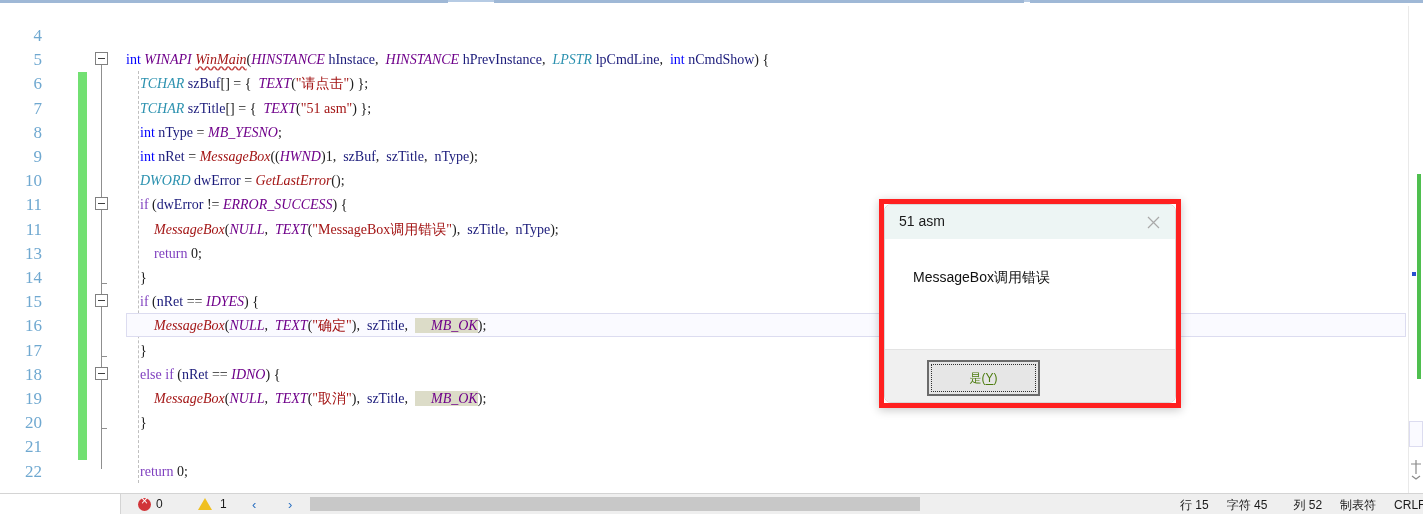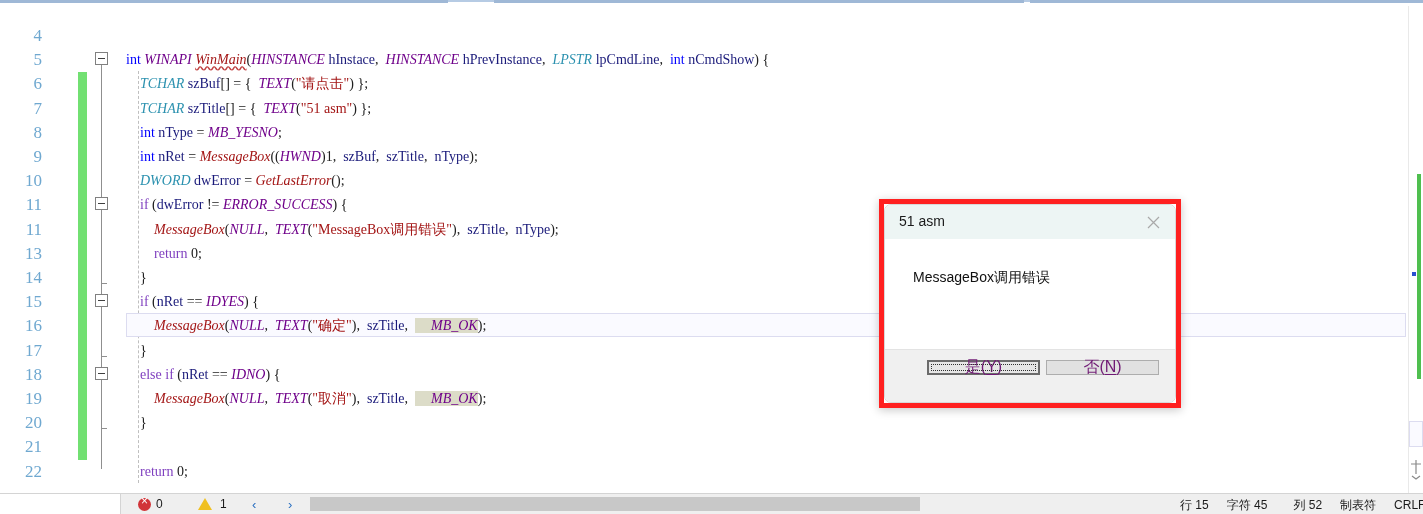--- a/index.html
+++ b/index.html
@@ -72,23 +72,23 @@
              border-bottom:1px solid #e6eeee;}
   .dlg-title-text{position:absolute;left:14px;top:8px;font-size:14px;color:#1a1a1a;
                   font-family:"Liberation Sans", sans-serif;}
   .dlg-close{position:absolute;right:8px;top:5px;width:26px;height:24px;cursor:default;}
   .dlg-close svg{position:absolute;left:6px;top:6px;}
   .dlg-body{position:absolute;left:0;top:34px;right:0;bottom:52px;background:#ffffff;}
   .dlg-msg{position:absolute;left:28px;top:30px;font-size:14px;color:#101010;
            font-family:"Liberation Sans", sans-serif;}
   .dlg-foot{position:absolute;left:0;right:0;bottom:0;height:52px;background:#f0f0f0;
             border-top:1px solid #e3e3e3;}
-  .btn{position:absolute;top:10px;height:15px;background:#e1e1e1;
+  .btn{position:absolute;top:10px;height:36px;background:#e1e1e1;
        border:1px solid #adadad;box-sizing:border-box;
-       font-family:"Liberation Sans", sans-serif;font-size:16px;color:#701a75;
+       font-family:"Liberation Sans", sans-serif;font-size:12px;color:#4d7c0f;
        display:flex;align-items:center;justify-content:center;cursor:default;}
   .btn.default{border:2px solid #6b6b6b;background:#e6e6e6;}
   .btn .focusrect{position:absolute;left:2px;top:2px;right:2px;bottom:2px;
                   border:1px dotted #303030;}
   .btn .lbl u{text-underline-offset:2px;}
 
   
   .rightmargin{position:absolute;right:0;top:6px;width:14px;height:488px;background:#fff;
                border-left:1px solid #e9e9e9;}
   .rm-green{position:absolute;left:8px;width:4px;background:#4fbf4f;}
@@ -186,23 +186,20 @@
         </div>
       </div>
       <div class="dlg-body">
         <div class="dlg-msg">MessageBox调用错误</div>
       </div>
       <div class="dlg-foot">
         <div class="btn default" style="left:42px;width:113px;">
           <span class="focusrect"></span>
           <span class="lbl"><span>是(</span><u>Y</u><span>)</span></span>
         </div>
-        <div class="btn" style="left:161px;width:113px;">
-          <span class="lbl"><span>否(</span><u>N</u><span>)</span></span>
-        </div>
       </div>
     </div>
   </div>
 
 
   <div class="statusbar">
     <div class="sb-left"></div>
     <div class="err-dot" style="left:138px;"></div>
     <div class="sb-item" style="left:156px;">0</div>
     <div class="warn-tri" style="left:198px;"></div>

